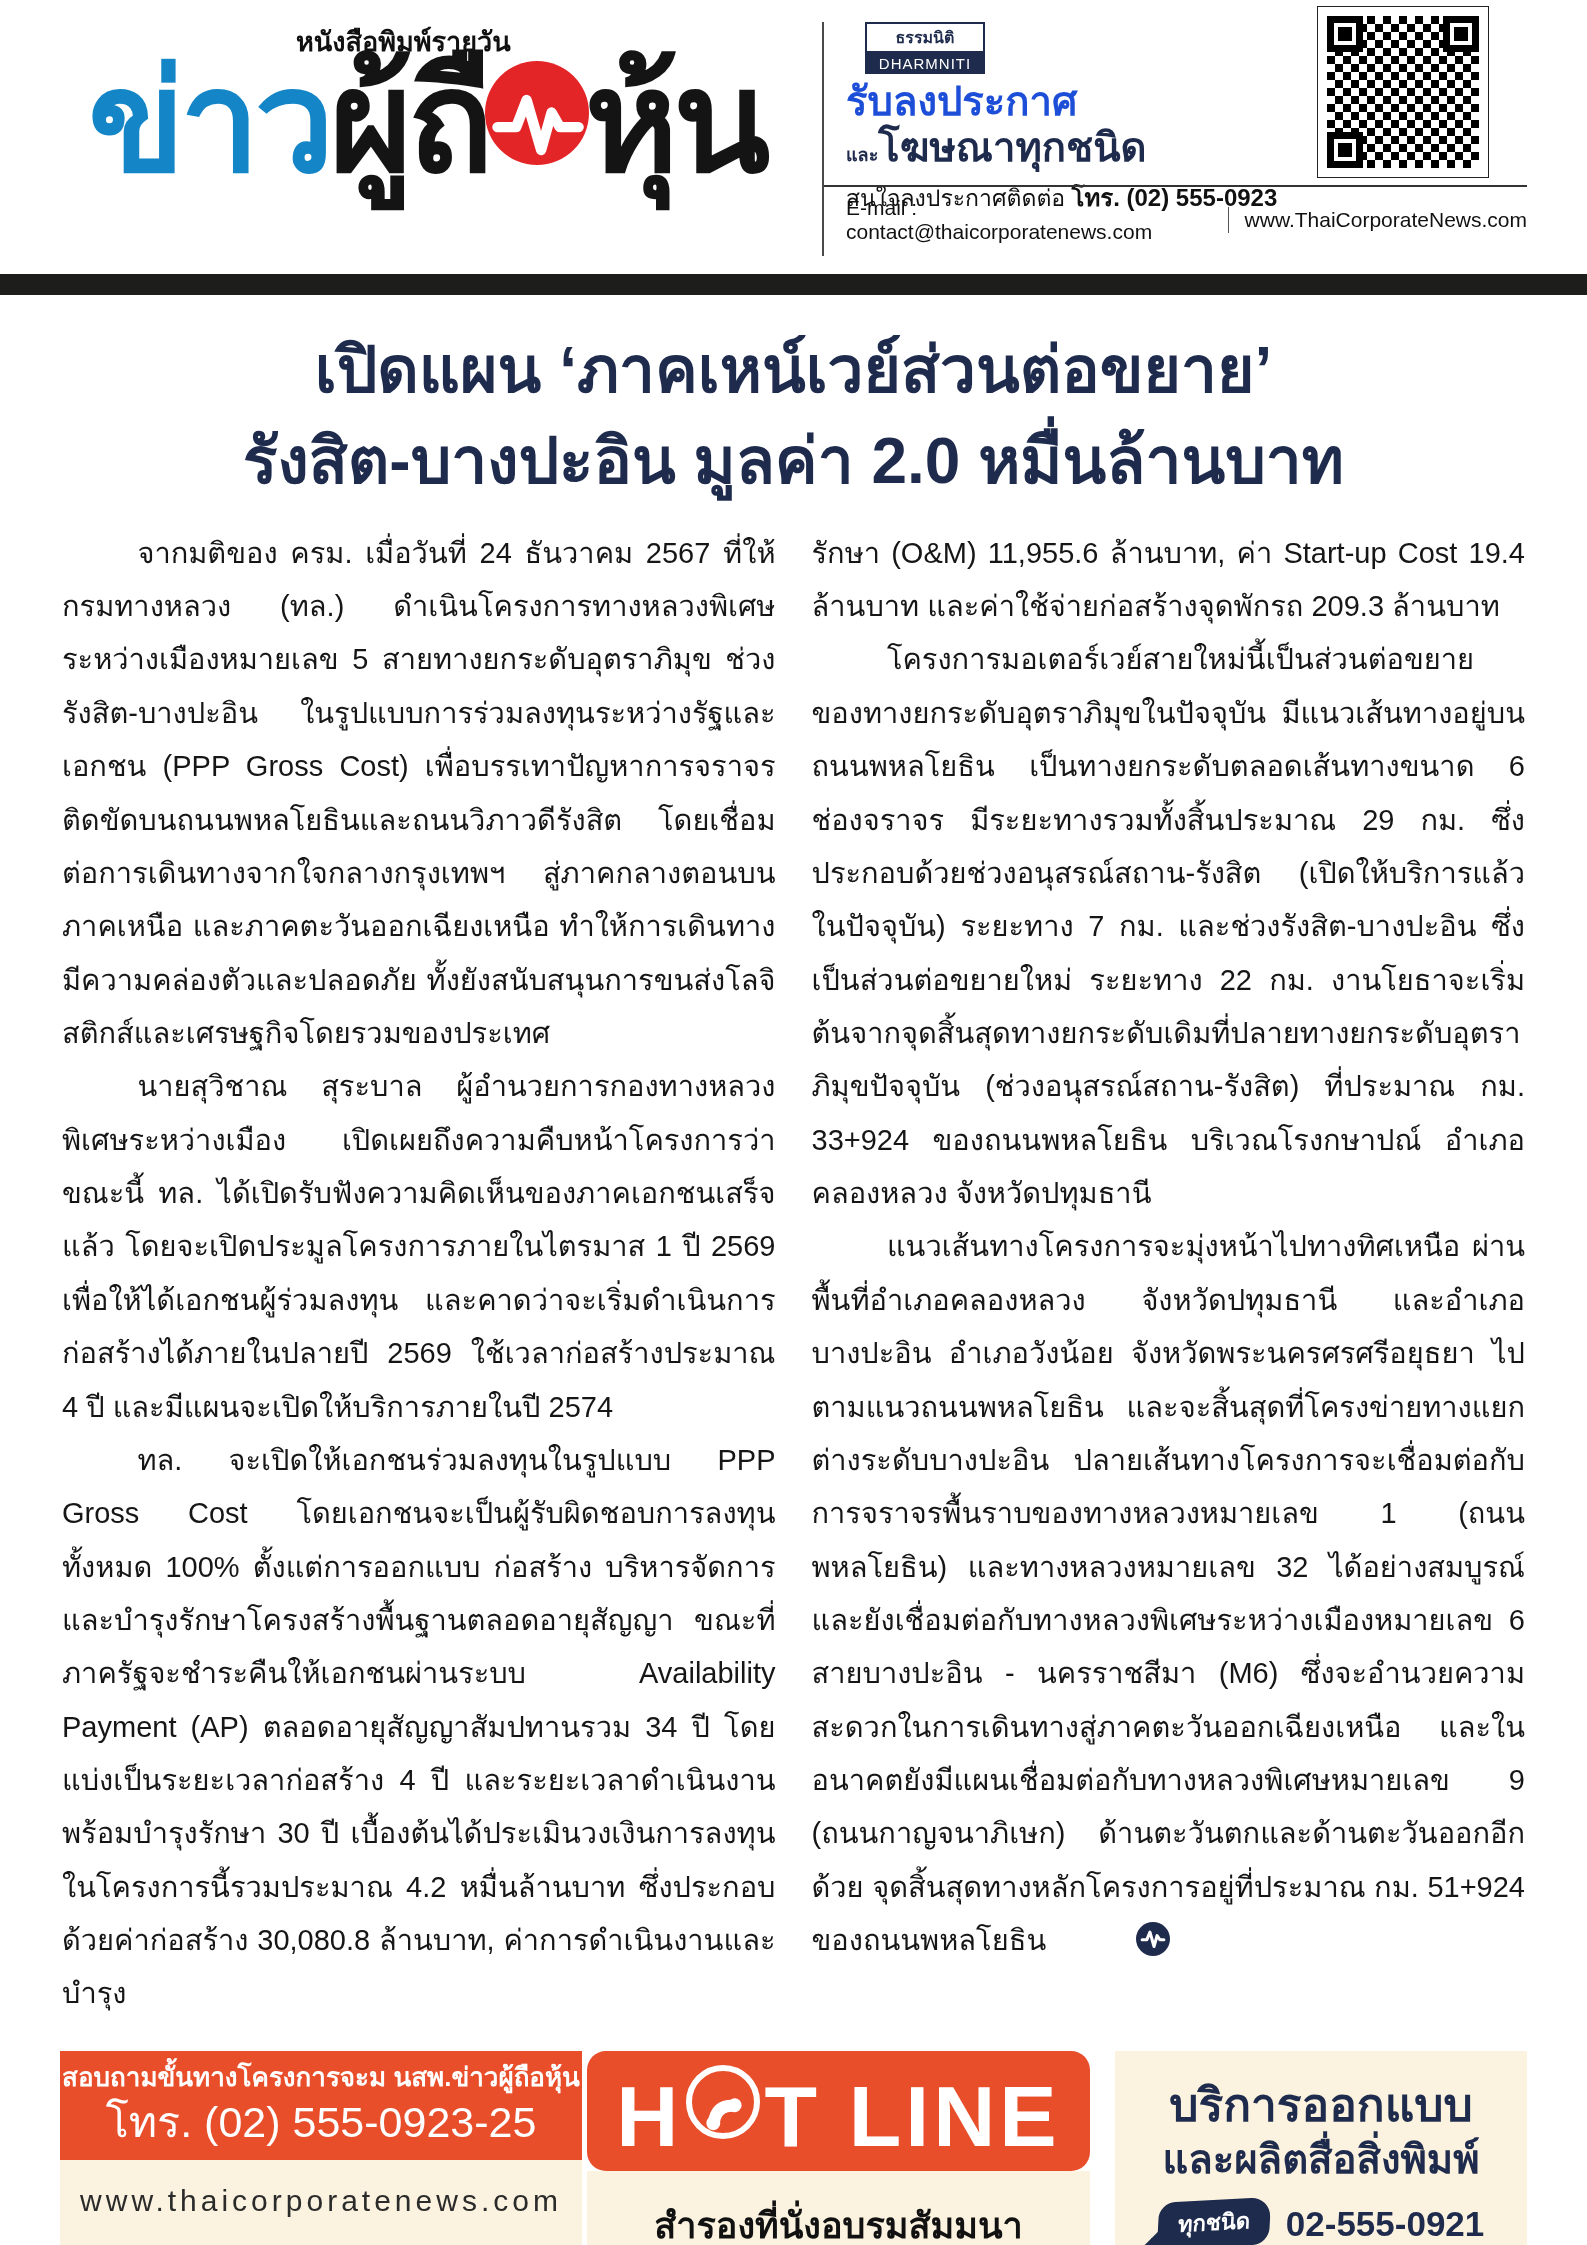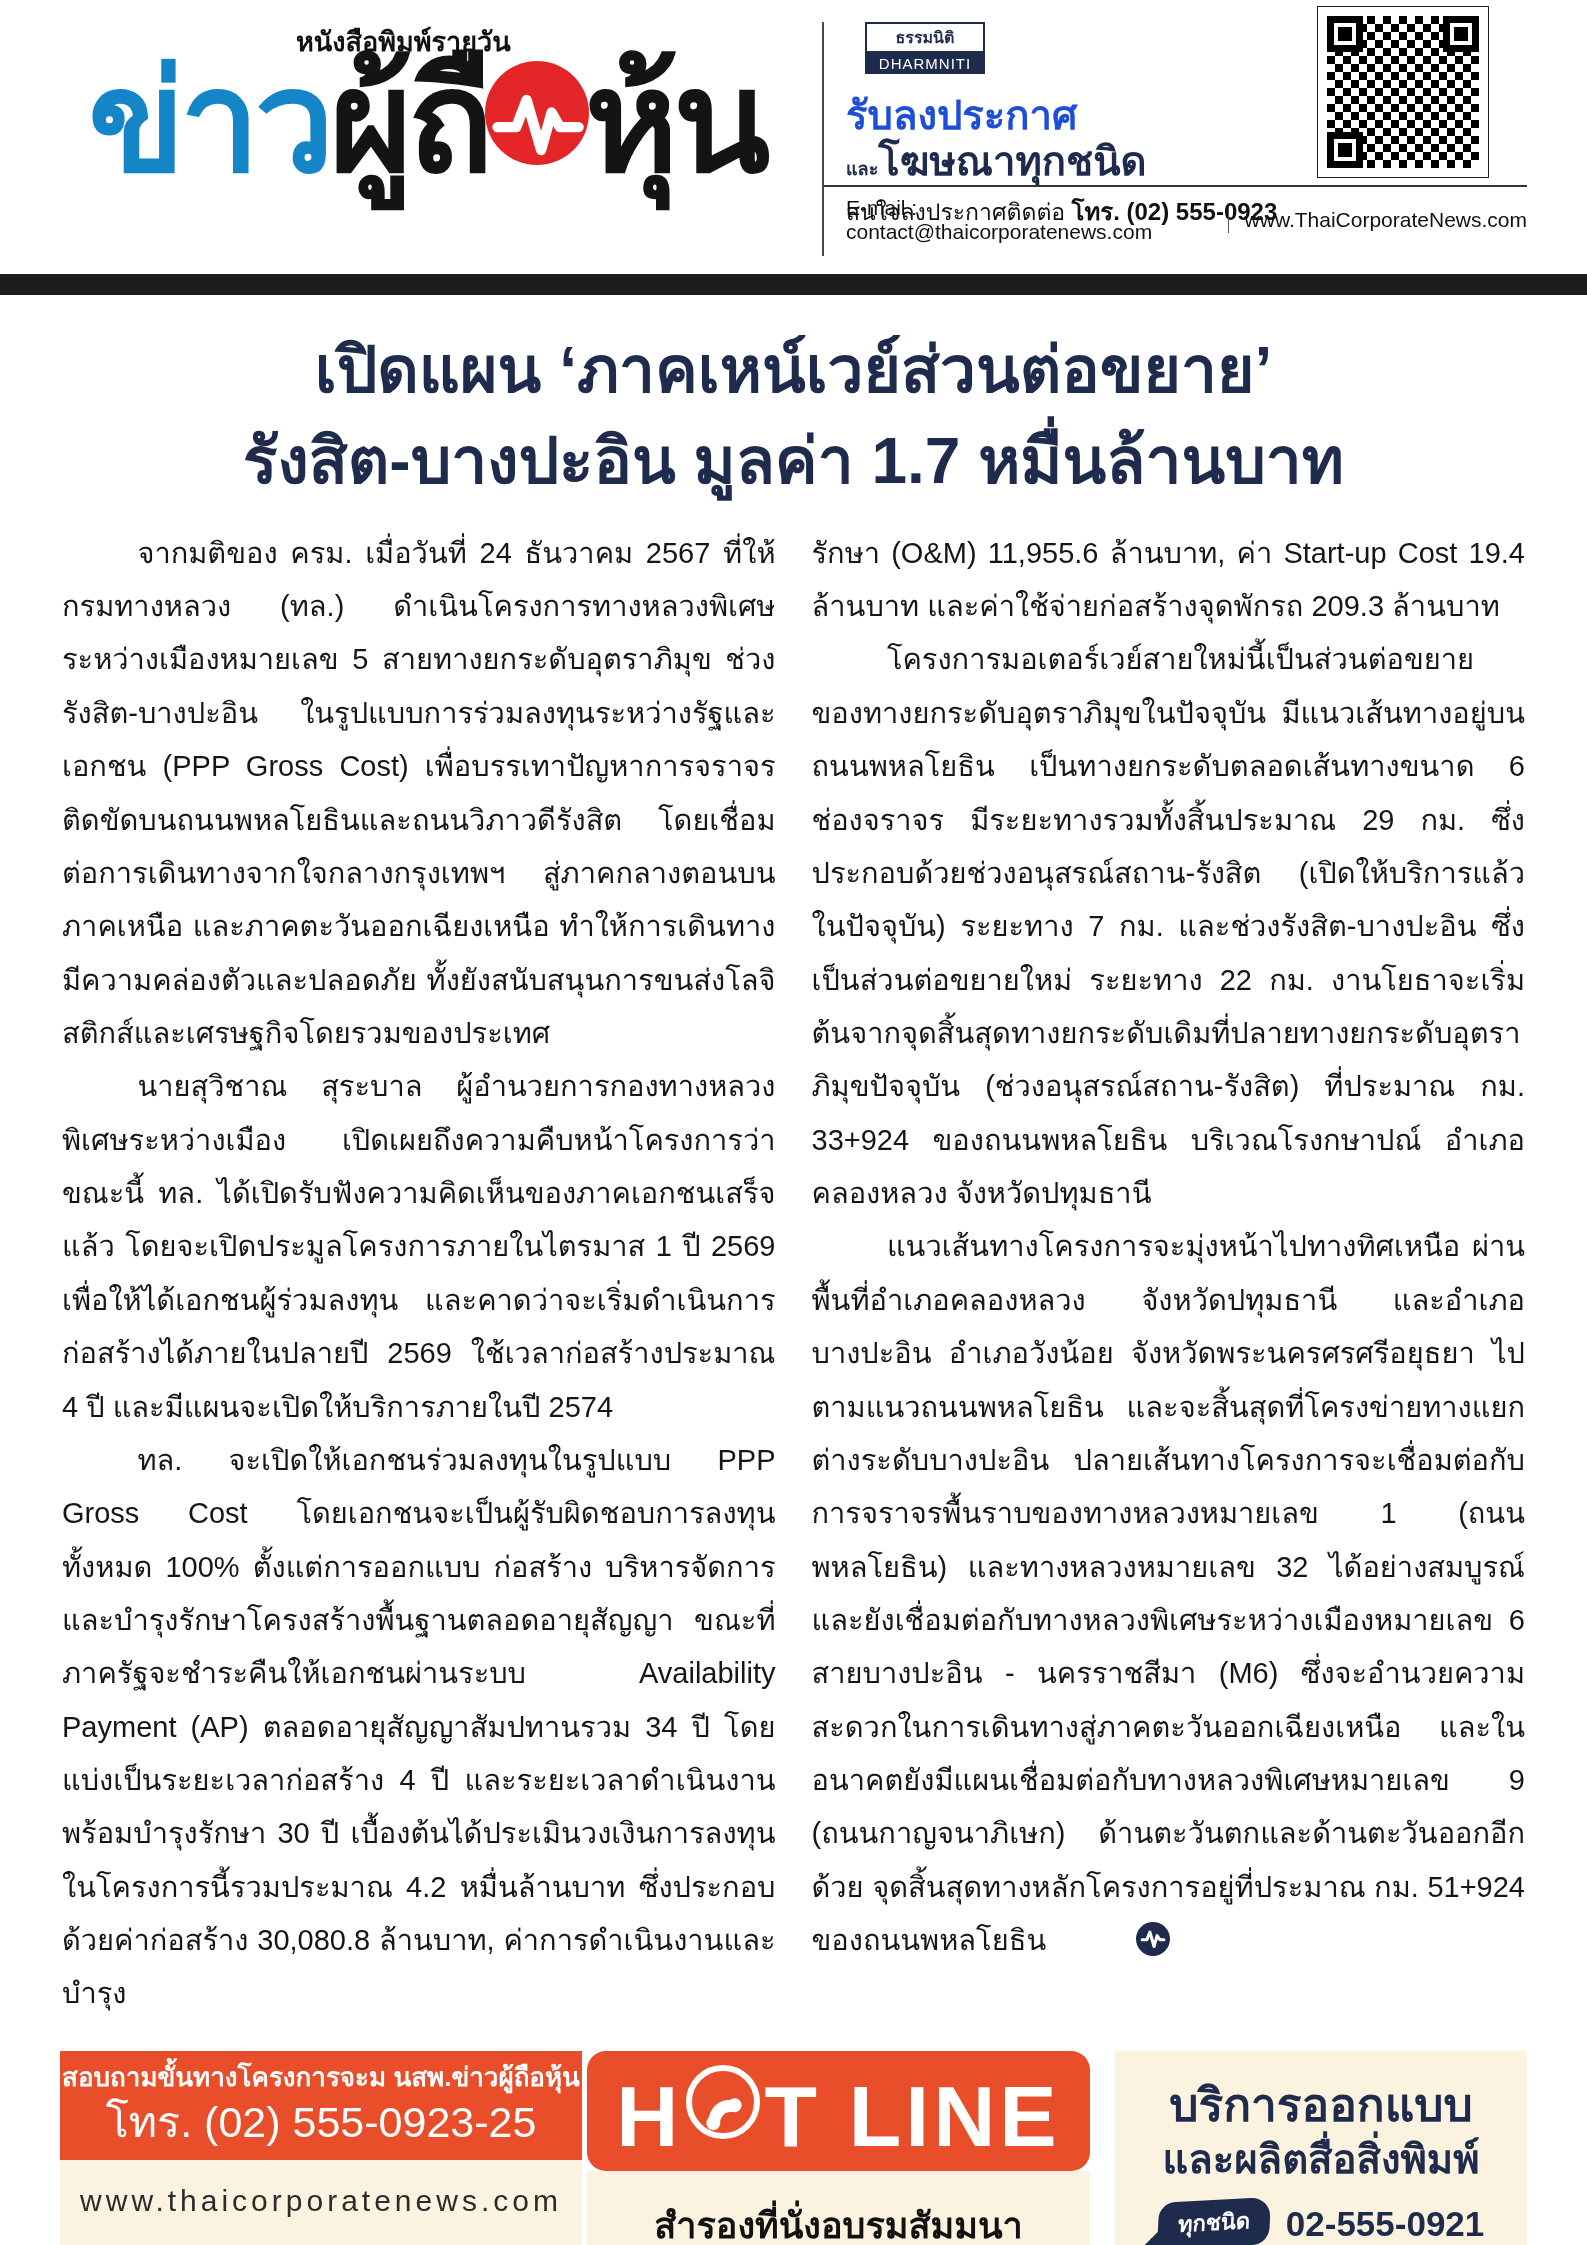--- a/index.html
+++ b/index.html
@@ -9,21 +9,21 @@
   
   .masthead{position:relative;height:262px;margin:0 60px;}
   .mast-left{position:absolute;left:28px;top:20px;}
   .tagline{margin-left:208px;font-size:27px;font-weight:bold;color:#111;}
   .logo-line{font-size:142px;font-weight:900;letter-spacing:-5px;line-height:.95;margin-top:-8px;white-space:nowrap;color:#141414;}
   .logo-blue{color:#1486C8;}
   .logo-black{color:#141414;}
   .pulse-circle{display:inline-block;width:104px;height:104px;border-radius:50%;background:#E42528;vertical-align:-6px;margin:0 -4px;}
   .pulse-circle svg{width:100%;height:100%;}
   .mast-right{position:absolute;left:762px;right:0;top:22px;bottom:6px;border-left:2px solid #4a4a4a;padding-left:22px;}
-  .dh-badge{width:120px;margin-bottom:18px;padding-left:19px;}
+  .dh-badge{width:120px;margin-bottom:4px;padding-left:19px;}
   .dh-badge .dh-th{border:2px solid #1F2B4D;background:#fff;color:#1F2B4D;font-size:16px;font-weight:bold;text-align:center;padding:1px 0;}
   .dh-badge .dh-en{background:#1F2B4D;color:#fff;font-size:15px;font-weight:normal;text-align:center;letter-spacing:1px;padding:2px 0;}
   .svc1{font-size:40px;font-weight:800;color:#1d4ed8;line-height:1.15;}
   .svc2{font-size:40px;font-weight:800;color:#1F2B4D;line-height:1.15;}
   .svc2 .and{font-size:18px;font-weight:700;}
   .contact-line{margin-top:8px;font-size:23px;color:#111;}
   .contact-line b{font-size:24px;}
   .email-row{position:absolute;left:0;right:0;bottom:6px;border-top:2px solid #333;padding:9px 0 6px 22px;display:flex;align-items:center;gap:16px;font-size:21px;color:#111;}
   .vdiv{width:1px;height:26px;background:#555;}
   
@@ -112,21 +112,21 @@
         <span class="finder f-tr"></span>
         <span class="finder f-bl"></span>
       </div>
     </div>
   </header>
 
   <div class="black-bar"></div>
 
   <div class="headline">
     <div>เปิดแผน ‘ภาคเหน์เวย์ส่วนต่อขยาย’</div>
-    <div>รังสิต-บางปะอิน มูลค่า 1.7 หมื่นล้านบาท</div>
+    <div>รังสิต-บางปะอิน มูลค่า 2.0 หมื่นล้านบาท</div>
   </div>
 
   <div class="article">
     <div class="col">
       <p>จากมติของ ครม. เมื่อวันที่ 24 ธันวาคม 2567 ที่ให้กรมทางหลวง (ทล.) ดำเนินโครงการทางหลวงพิเศษระหว่างเมืองหมายเลข 5 สายทางยกระดับอุตราภิมุข ช่วงรังสิต-บางปะอิน ในรูปแบบการร่วมลงทุนระหว่างรัฐและเอกชน (PPP Gross Cost) เพื่อบรรเทาปัญหาการจราจรติดขัดบนถนนพหลโยธินและถนนวิภาวดีรังสิต โดยเชื่อมต่อการเดินทางจากใจกลางกรุงเทพฯ สู่ภาคกลางตอนบน ภาคเหนือ และภาคตะวันออกเฉียงเหนือ ทำให้การเดินทางมีความคล่องตัวและปลอดภัย ทั้งยังสนับสนุนการขนส่งโลจิสติกส์และเศรษฐกิจโดยรวมของประเทศ</p>
       <p>นายสุวิชาณ สุระบาล ผู้อำนวยการกองทางหลวงพิเศษระหว่างเมือง เปิดเผยถึงความคืบหน้าโครงการว่า ขณะนี้ ทล. ได้เปิดรับฟังความคิดเห็นของภาคเอกชนเสร็จแล้ว โดยจะเปิดประมูลโครงการภายในไตรมาส 1 ปี 2569 เพื่อให้ได้เอกชนผู้ร่วมลงทุน และคาดว่าจะเริ่มดำเนินการก่อสร้างได้ภายในปลายปี 2569 ใช้เวลาก่อสร้างประมาณ 4 ปี และมีแผนจะเปิดให้บริการภายในปี 2574</p>
       <p>ทล. จะเปิดให้เอกชนร่วมลงทุนในรูปแบบ PPP Gross Cost โดยเอกชนจะเป็นผู้รับผิดชอบการลงทุนทั้งหมด 100% ตั้งแต่การออกแบบ ก่อสร้าง บริหารจัดการ และบำรุงรักษาโครงสร้างพื้นฐานตลอดอายุสัญญา ขณะที่ภาครัฐจะชำระคืนให้เอกชนผ่านระบบ Availability Payment (AP) ตลอดอายุสัญญาสัมปทานรวม 34 ปี โดยแบ่งเป็นระยะเวลาก่อสร้าง 4 ปี และระยะเวลาดำเนินงานพร้อมบำรุงรักษา 30 ปี เบื้องต้นได้ประเมินวงเงินการลงทุนในโครงการนี้รวมประมาณ 4.2 หมื่นล้านบาท ซึ่งประกอบด้วยค่าก่อสร้าง 30,080.8 ล้านบาท, ค่าการดำเนินงานและบำรุง</p>
     </div>
     <div class="col">
       <p class="no-indent">รักษา (O&amp;M) 11,955.6 ล้านบาท, ค่า Start-up Cost 19.4 ล้านบาท และค่าใช้จ่ายก่อสร้างจุดพักรถ 209.3 ล้านบาท</p>

